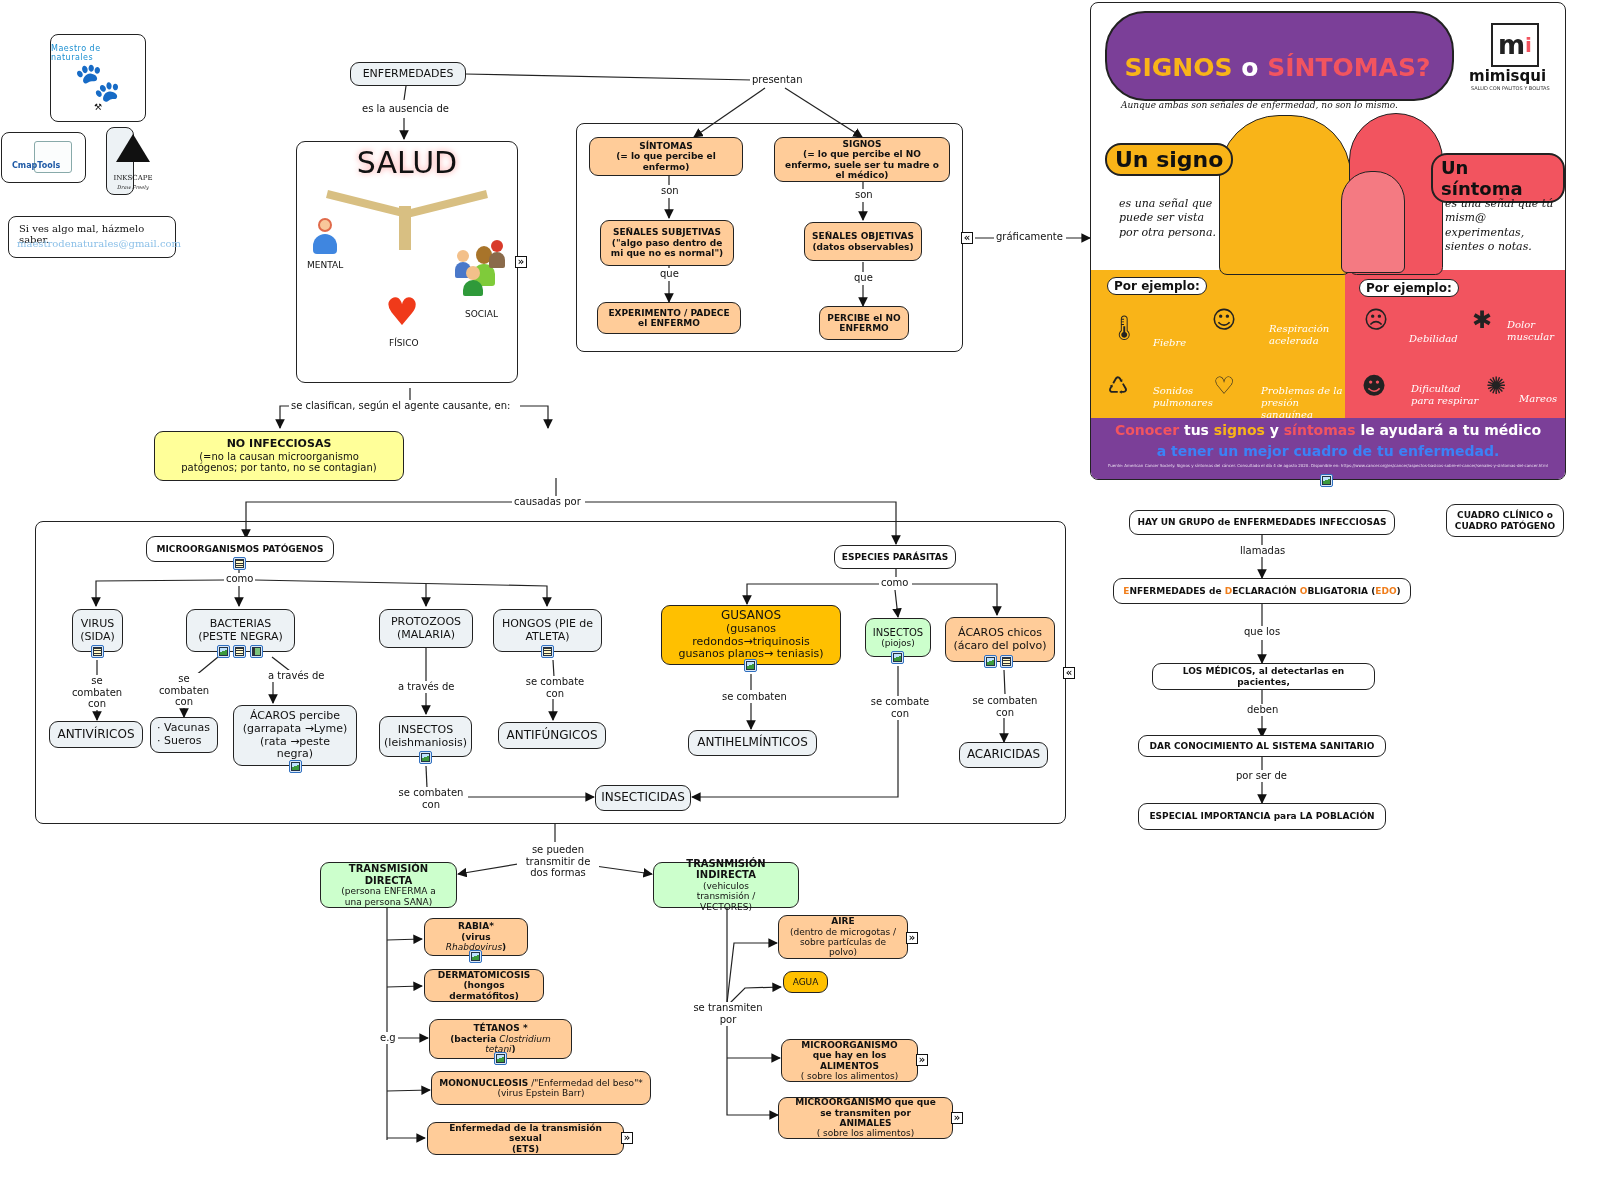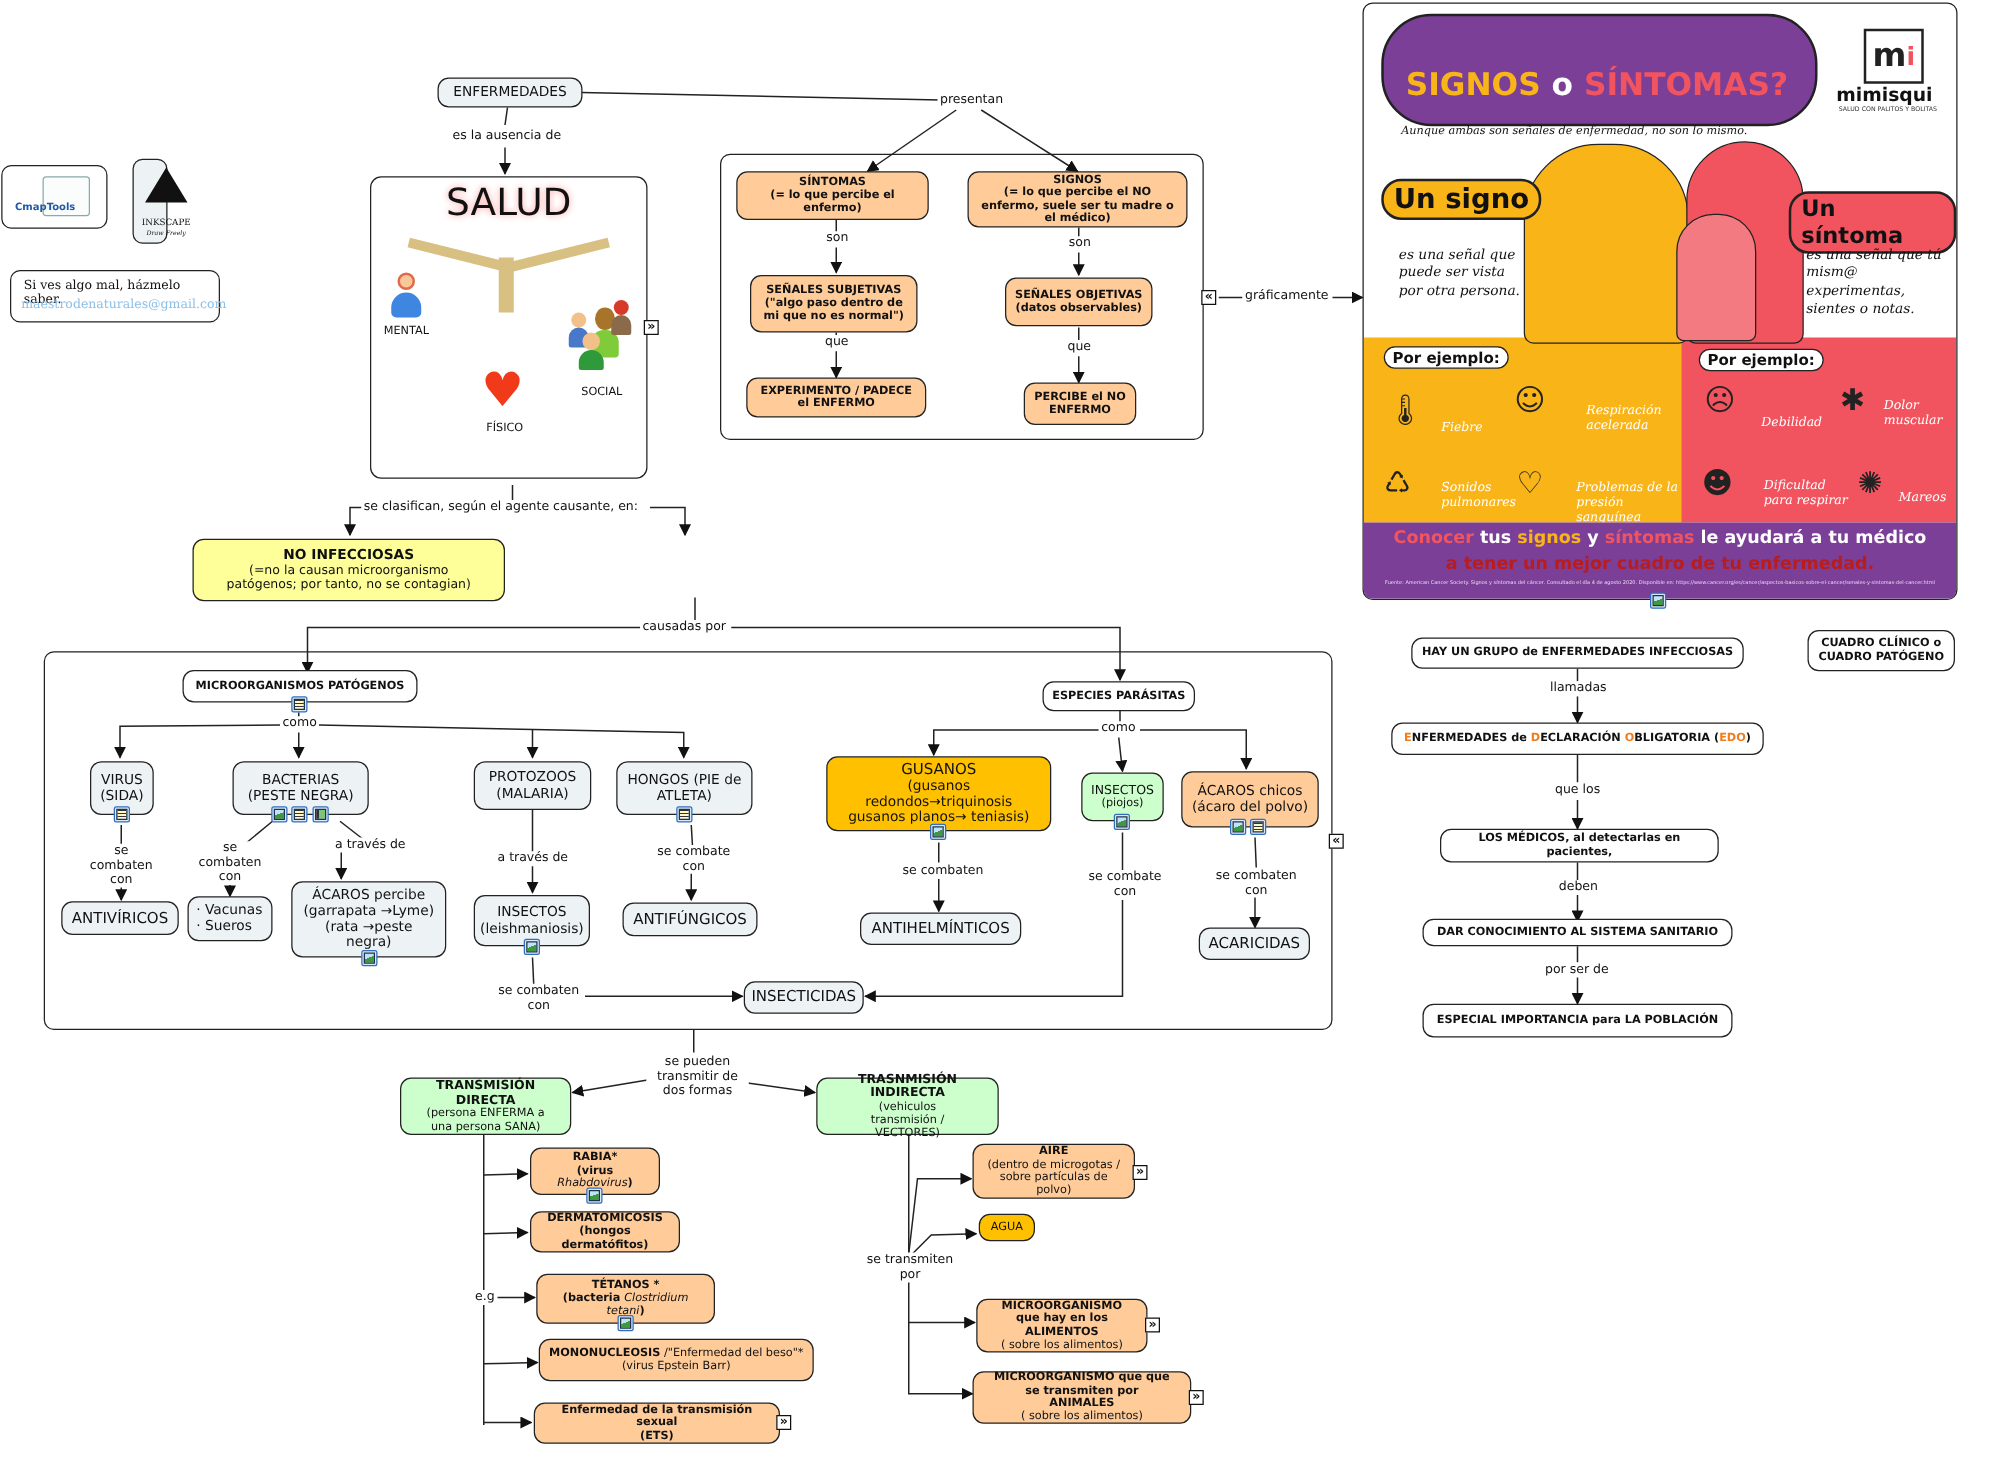--- a/index.html
+++ b/index.html
@@ -42,21 +42,21 @@
   #info .child{position:absolute;left:250px;top:168px;width:62px;height:100px;background:#f47a82;border-radius:30px 30px 6px 6px;border:1px solid #222;}
   #info .signo{position:absolute;left:14px;top:140px;padding:2px 8px;background:#f9b418;border:2px solid #222;border-radius:16px;font-weight:bold;font-size:22px;}
   #info .sintoma{position:absolute;left:340px;top:150px;padding:2px 8px;background:#f2545f;border:2px solid #222;border-radius:16px;font-weight:bold;font-size:18px;}
   #info .desc1{position:absolute;left:28px;top:194px;width:100px;font-size:11px;font-style:italic;font-family:"DejaVu Serif",serif;line-height:1.3;}
   #info .desc2{position:absolute;left:354px;top:194px;width:110px;font-size:11px;font-style:italic;font-family:"DejaVu Serif",serif;line-height:1.3;}
   #info .pe{position:absolute;padding:1px 6px;background:#fff;border:1.5px solid #222;border-radius:10px;font-weight:bold;font-size:12px;}
   #info .ex{position:absolute;color:#fff;font-size:10px;font-style:italic;font-family:"DejaVu Serif",serif;line-height:1.2;}
   #info .exicon{position:absolute;width:30px;height:30px;font-size:24px;line-height:30px;text-align:center;color:#222;}
   #info .footer{position:absolute;left:0;top:415px;width:474px;height:61px;background:#7b3f98;}
   #info .f1{position:absolute;left:0;top:419px;width:474px;text-align:center;color:#fff;font-weight:bold;font-size:14px;}
-  #info .f2{position:absolute;left:0;top:440px;width:474px;text-align:center;color:#b91c1c;font-weight:bold;font-size:14px;}
+  #info .f2{position:absolute;left:0;top:440px;width:474px;text-align:center;color:#3b82f6;font-weight:bold;font-size:14px;}
   #info .src{position:absolute;left:0;top:460px;width:474px;text-align:center;color:#e8dcef;font-size:4px;}
 </style>
 </head>
 <body>
 
 <div id="canvas">
 
 <svg class="links" viewBox="0 0 1606 1186">
   <defs>
     <marker id="ah" viewBox="0 0 10 10" refX="9" refY="5" markerWidth="8" markerHeight="8" orient="auto-start-reverse">
@@ -135,20 +135,25 @@
 
     <path d="M1262,535 L1262,545 M1262,557 L1262,578" marker-end="url(#ah)"></path>
     <path d="M1262,604 L1262,626 M1262,640 L1262,663" marker-end="url(#ah)"></path>
     <path d="M1262,690 L1262,704 M1262,716 L1262,737" marker-end="url(#ah)"></path>
     <path d="M1262,757 L1262,770 M1262,781 L1262,803" marker-end="url(#ah)"></path>
 
     <path d="M1092,480 L1092,1186" stroke-width="0"></path>
   </g>
 </svg>
 
+<div class="sidebox" style="left:50px;top:34px;width:96px;height:88px;display:flex;flex-direction:column;align-items:center;justify-content:center;">
+  <div style="font-size:8px;color:#1b8fd1;letter-spacing:0.5px;">Maestro de naturales</div>
+  <div style="font-size:38px;color:#e02020;line-height:40px;">🐾</div>
+  <div style="font-size:9px;">⚒</div>
+</div>
 <div class="sidebox" style="left:1px;top:132px;width:85px;height:51px;">
   <div style="position:absolute;left:32px;top:8px;width:36px;height:30px;border:1px solid #8aa;border-radius:3px;background:#fbfdfd;"></div>
   <div style="position:absolute;left:10px;top:28px;font-size:8px;color:#1f5aa6;font-weight:bold;">CmapTools</div>
 </div>
 <div class="sidebox" style="left:106px;top:127px;width:28px;height:68px;background:#edf2f5;">
   <div style="position:absolute;left:9px;top:6px;width:0;height:0;border-left:17px solid transparent;border-right:17px solid transparent;border-bottom:28px solid #111;"></div>
   <div style="position:absolute;left:0;top:46px;width:52px;text-align:center;font-size:7px;font-family:'DejaVu Serif',serif;">INKSCAPE</div>
   <div style="position:absolute;left:0;top:56px;width:52px;text-align:center;font-size:5px;font-style:italic;font-family:'DejaVu Serif',serif;">Draw Freely</div>
 </div>
 <div class="sidebox" style="left:8px;top:216px;width:168px;height:42px;font-family:'DejaVu Serif',serif;">

